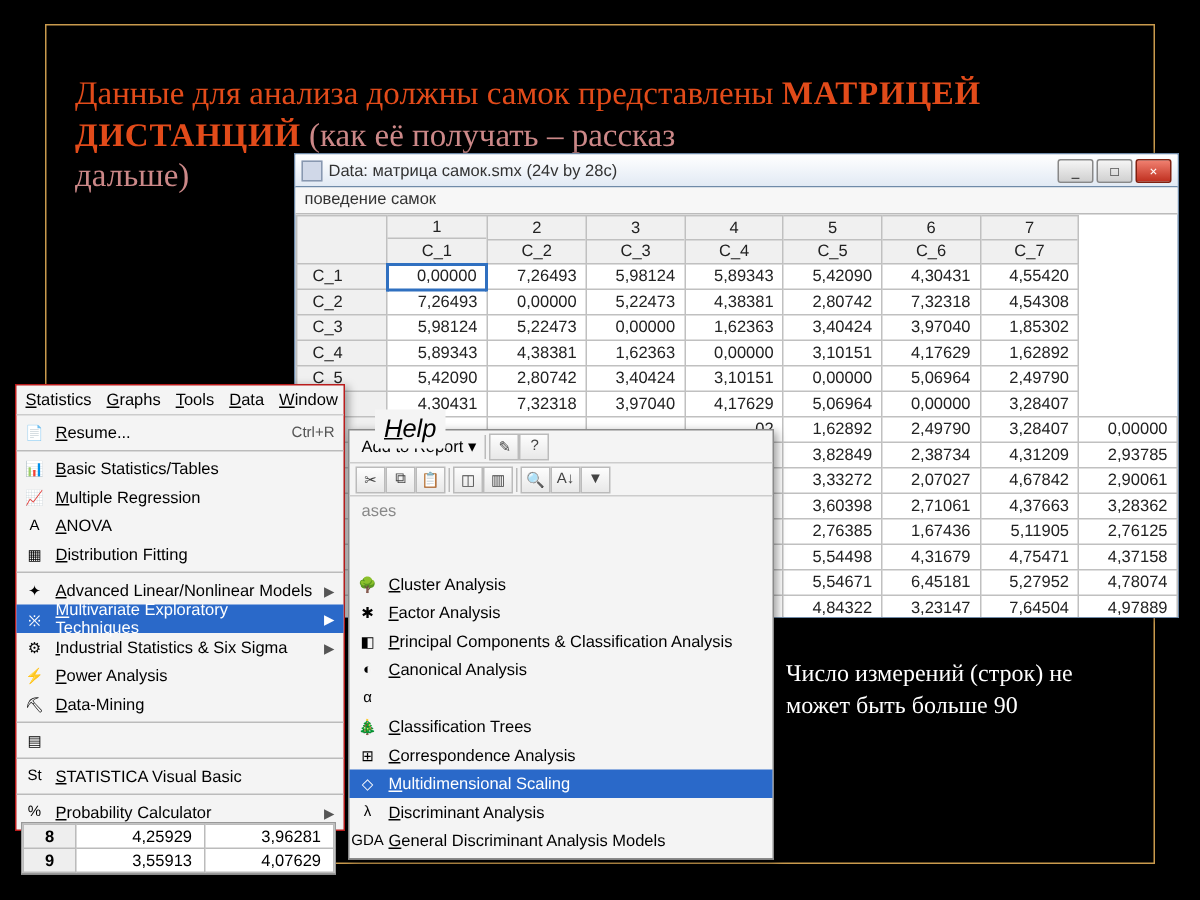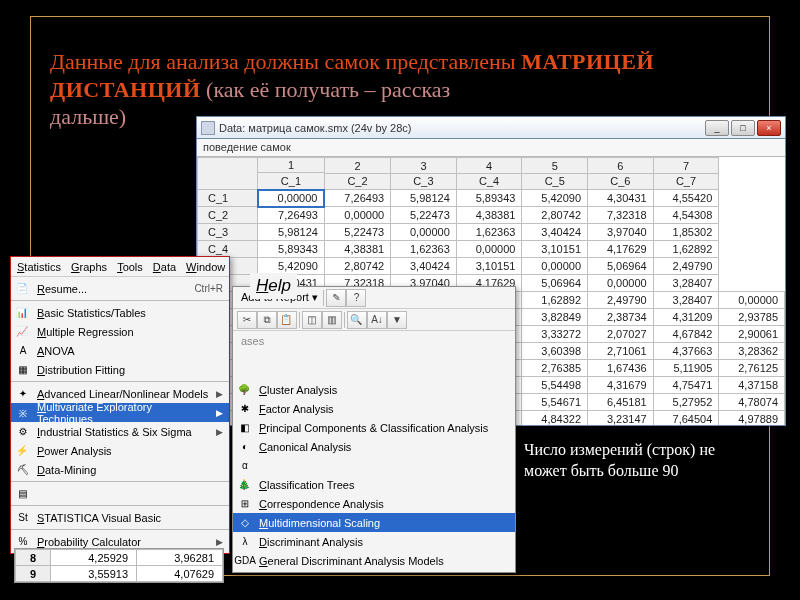--- a/index.html
+++ b/index.html
@@ -4,21 +4,21 @@
 <style>
 *{box-sizing:border-box;margin:0;padding:0}
 body{width:800px;height:600px;background:#000;font-family:Tahoma,Arial,sans-serif;font-size:11px;position:relative;overflow:hidden}
 .slide-border{position:absolute;top:16px;left:30px;width:740px;height:560px;border:1px solid #c99a4d}
 .title-block{position:absolute;top:48px;left:50px;width:700px;color:#fff;font-family:"Times New Roman",serif;font-size:22px;line-height:1.25}
 .title-block .p1{color:#e24b1a}
 .title-block .p1 .bold{font-weight:700;letter-spacing:0.5px}
 .title-block .p2{color:#c88;}
 .note-box{position:absolute;right:46px;top:440px;width:230px;color:#fff;font-family:Liberation Serif, serif;font-size:16px;line-height:1.3}
 
-.data-win{position:absolute;left:196px;top:116px;width:590px;height:310px;background:#fff;border:1px solid #6f8aa8;box-shadow:0 0 4px rgba(0,0,0,.5)}
+.data-win{position:absolute;left:196px;top:102px;width:590px;height:310px;background:#fff;border:1px solid #6f8aa8;box-shadow:0 0 4px rgba(0,0,0,.5)}
 .win-titlebar{height:22px;background:linear-gradient(#fff,#e2eaf4);display:flex;align-items:center;padding:0 4px;border-bottom:1px solid #6f8aa8}
 .win-icon{width:14px;height:14px;background:#d0d8e8;border:1px solid #8898b0;margin-right:4px}
 .win-title{flex:1;font-size:11px;color:#333}
 .win-btns{display:flex;gap:2px}
 .win-btn{width:24px;height:16px;border:1px solid #888;background:linear-gradient(#f5f5f5,#d0d0d0);font-size:9px;display:flex;align-items:center;justify-content:center;border-radius:2px}
 .win-btn.close{background:linear-gradient(#f08070,#c03020);color:#fff;border-color:#802010}
 .subtitle-row{height:18px;border-bottom:1px solid #bbb;padding:2px 6px;font-size:11px;color:#333;background:#f7f7f7}
 .grid-wrap{overflow:auto;height:268px}
 table.grid{border-collapse:collapse;font-size:11px;color:#222;width:100%}
 table.grid th,table.grid td{border:1px solid #c0c0c0;padding:1px 6px;height:17px;text-align:right;font-weight:400;background:#fff}

